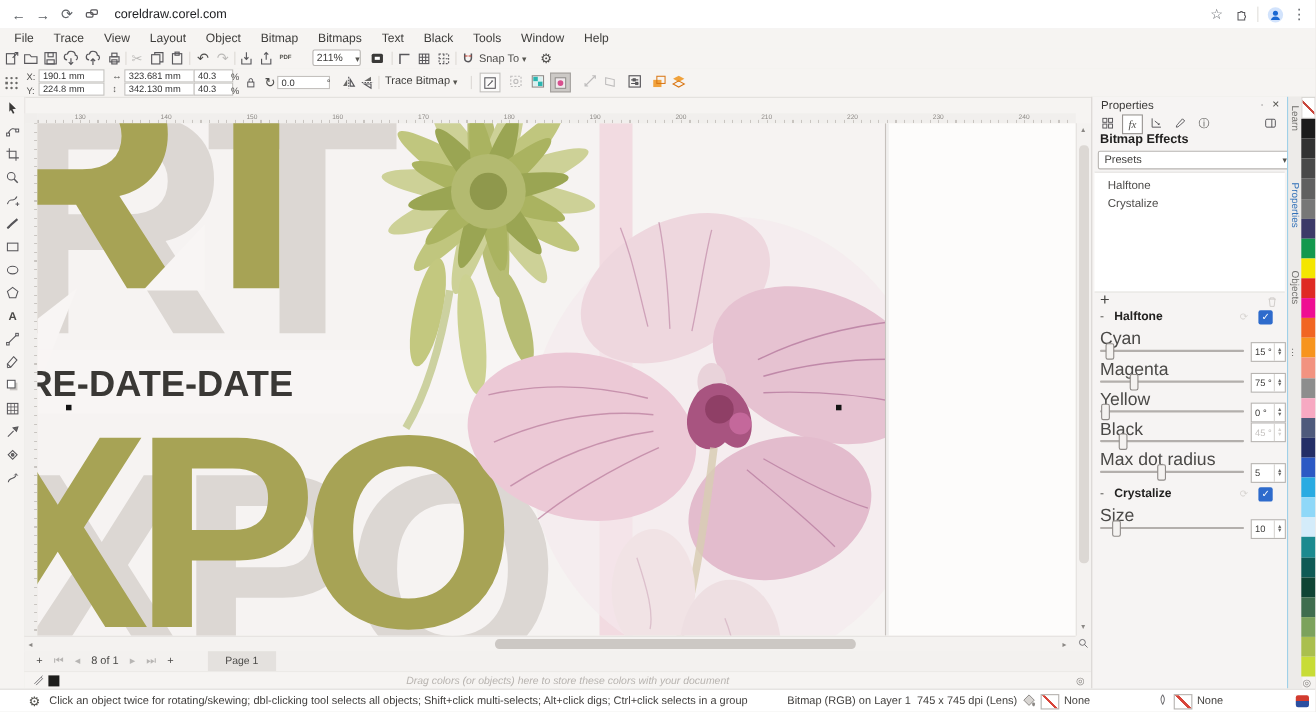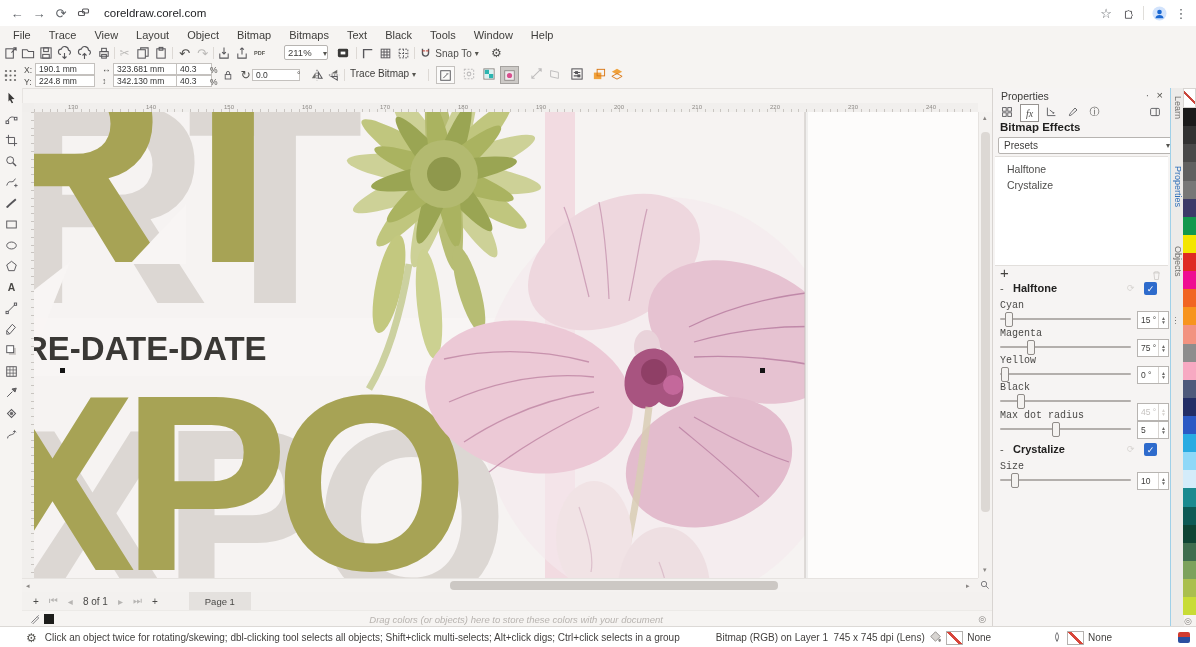--- a/index.html
+++ b/index.html
@@ -61,21 +61,21 @@
   .ph-title{position:absolute;left:8px;top:2px;font-size:10.5px;color:#3b3a38;}
   .ptabico{position:absolute;top:16px;width:17px;height:16px;display:flex;align-items:center;justify-content:center;font-size:10px;color:#4f4e4c;}
   .ptabico.active{border:1px solid #979390;background:#fff;}
   .sect-title{position:absolute;left:7px;top:33px;font-size:11.5px;font-weight:bold;color:#201f1e;}
   .select{position:absolute;left:5px;top:49px;width:166px;height:15px;background:#fff;border:1px solid #b7b4b1;border-radius:2px;display:flex;align-items:center;font-size:10px;color:#3e3d3b;padding:0 5px;}
   .listbox{position:absolute;left:2px;top:68px;width:173px;height:104px;background:#fff;border-top:1px solid #e2dfdc;border-bottom:1px solid #e2dfdc;padding-top:4px;}
   .eff-item{font-size:10.5px;color:#4f4e4c;padding:2px 0 2px 12px;}
   .sec-hdr{position:absolute;left:7px;font-size:11px;font-weight:bold;color:#222120;}
   .collapse{position:absolute;left:7px;font-size:11px;color:#55544f;}
   .chk{position:absolute;left:151px;width:13px;height:13px;background:#2e6bcc;border-radius:2px;color:#fff;font-size:9px;display:flex;align-items:center;justify-content:center;}
-  .sl-label{position:absolute;left:7px;font-size:10px;color:#4a4947;font-family:Liberation Mono, monospace;}
+  .sl-label{position:absolute;left:7px;font-size:16px;color:#4a4947;}
   .track{position:absolute;left:7px;width:131px;height:2px;background:#b3afac;border-radius:1px;}
   .handle{position:absolute;top:-6px;width:6px;height:13px;background:#f4f2f0;border:1px solid #8f8b88;border-radius:2px;}
   .spin{position:absolute;left:144px;width:30px;height:16px;background:#fff;border:1px solid #b7b4b1;display:flex;}
   .spin .val{flex:1;font-size:8.5px;color:#3e3d3b;display:flex;align-items:center;padding-left:3px;}
   .spin .arr{width:9px;border-left:1px solid #d8d5d2;display:flex;flex-direction:column;align-items:center;justify-content:center;font-size:5px;color:#6b6a68;line-height:4px;}
   .disabled .val{color:#c6c3c0;} .disabled .arr{color:#d5d2cf;}
   
   .dockstrip{left:1170px;top:88px;width:13px;height:538px;background:#edebe9;border-left:1px solid #9fd0e8;}
   .dstab{position:absolute;left:0;width:13px;writing-mode:vertical-rl;font-size:9px;color:#6f6e6b;display:flex;align-items:center;gap:3px;}
   .dstab.active{color:#2f6fb8;}
@@ -666,21 +666,21 @@
       </div>
     <div class="spin" style="top:278px">
         <div class="val">0 °</div>
         <div class="arr">▲<br>▼</div>
       </div>
 
     <div class="sl-label" style="top:294px">Black</div>
     <div class="track" style="top:312px">
         <div class="handle" style="left:17px"></div>
       </div>
-    <div class="spin disabled" style="top:315px">
+    <div class="spin disabled" style="top:296px">
         <div class="val">45 °</div>
         <div class="arr">▲<br>▼</div>
       </div>
 
     <div class="sl-label" style="top:322px">Max dot radius</div>
     <div class="track" style="top:340px">
         <div class="handle" style="left:52px"></div>
       </div>
     <div class="spin" style="top:333px">
         <div class="val">5</div>

